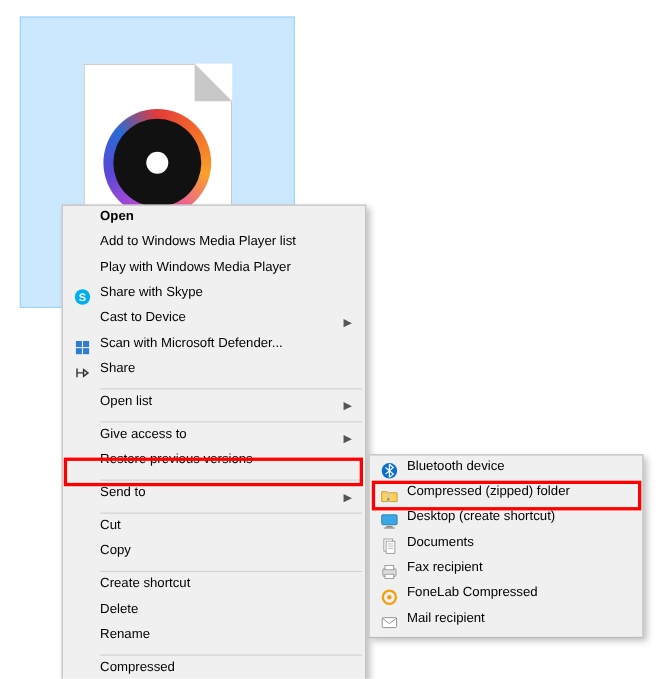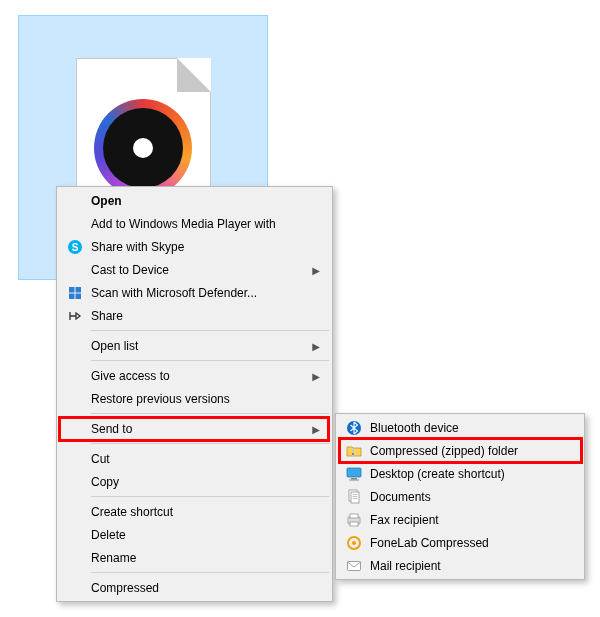--- a/index.html
+++ b/index.html
@@ -75,21 +75,20 @@
       background: #f0f0f0;
       border: 1px solid #bababa;
       box-shadow: 3px 3px 6px rgba(0,0,0,0.25);
       padding: 2px 2px;
     }
     .menu1 { top: 186px; left: 56px; width: 277px; }
     .menu2 { top: 413px; left: 335px; width: 250px; }
 
     .mi {
       display: flex;
-      align-items: center;
       height: 23px;
       padding: 0 30px 0 32px;
       position: relative;
       color: #000;
       white-space: nowrap;
     }
     .mi.bold { font-weight: 600; }
     .mi .arrow {
       position: absolute; right: 10px; top: 50%;
       transform: translateY(-50%);
@@ -131,21 +130,24 @@
     </span>
   </div>
 </div>
 
 <div class="context-menu menu1">
 
   <div class="mi bold">
     <span>Open</span>
   </div>
   <div class="mi">
-    <span>Add to Windows Media Player with</span>
+    <span>Add to Windows Media Player list</span>
+  </div>
+  <div class="mi">
+    <span>Play with Windows Media Player</span>
   </div>
   <div class="mi">
     <span class="ico">
       <svg width="16" height="16" viewBox="0 0 16 16">
           <circle cx="8" cy="8" r="7" fill="#00aff0"></circle>
           <text x="8" y="11.5" font-size="10" font-weight="bold" text-anchor="middle" fill="#fff">S</text>
         </svg>
     </span>
     <span>Share with Skype</span>
   </div>

